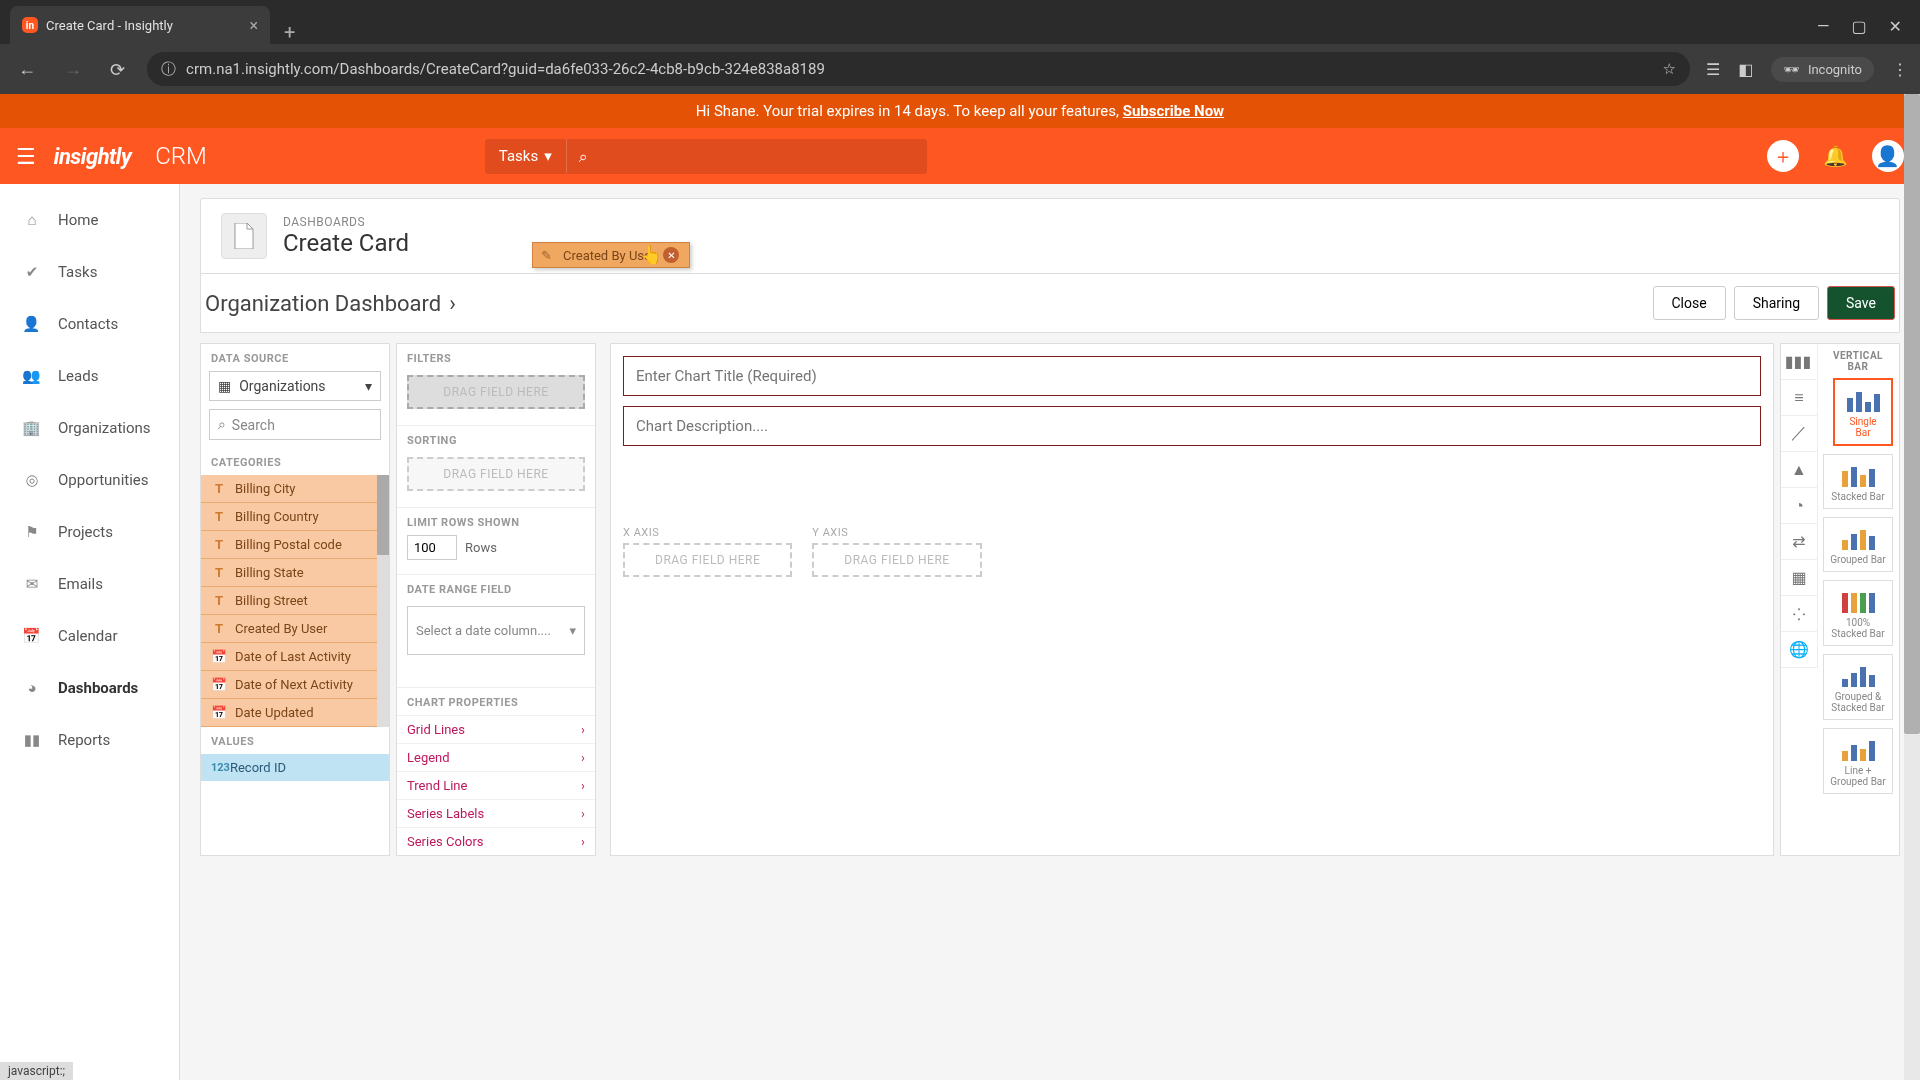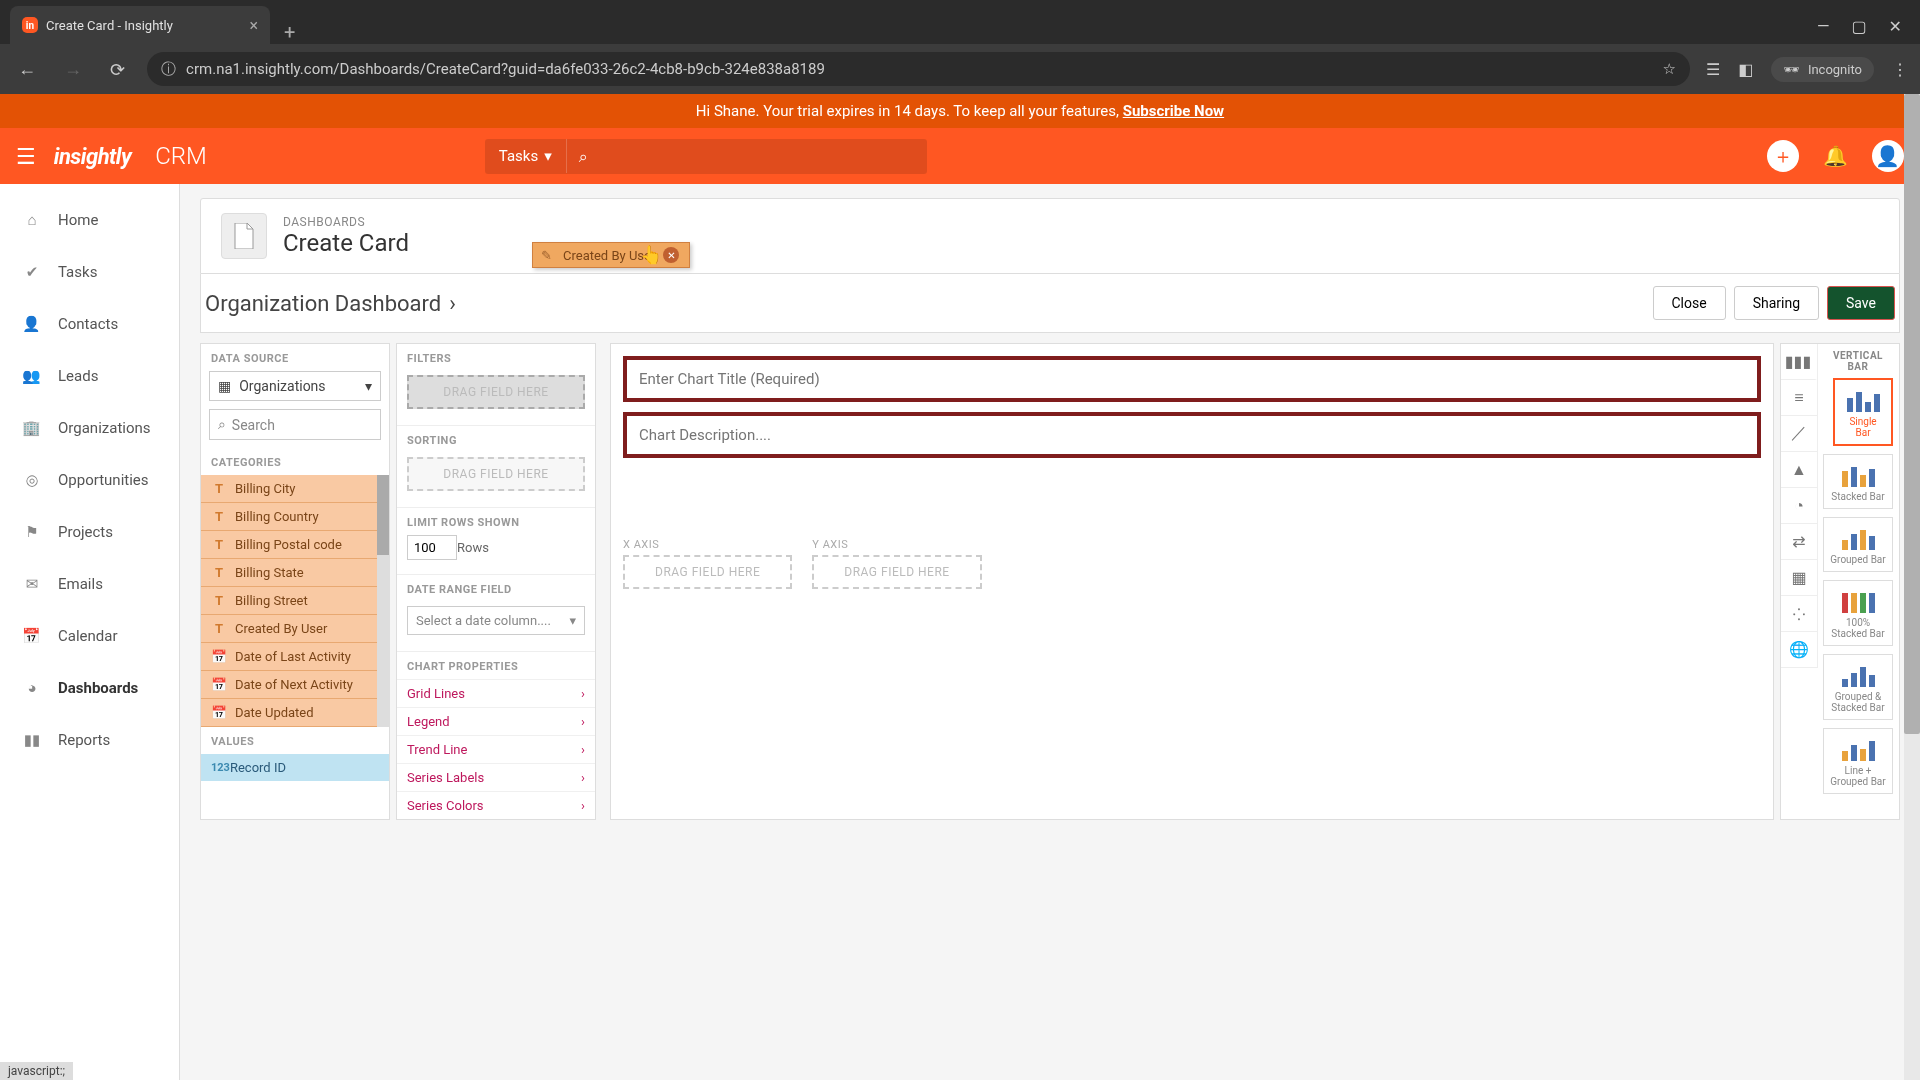--- a/index.html
+++ b/index.html
@@ -68,33 +68,33 @@
 .cat-item .tico { color:#d17a2e; font-weight:bold; width:16px;text-align:center;}
 .cat-item.date .tico { color:#d17a2e;}
 .val-item { background:#bfe3f2; padding:6px 10px; display:flex;align-items:center;gap:0;font-size:13px;color:#2a5a7a;}
 .val-item .tico { color:#3b8ab0; font-size:11px; font-weight:bold;}
 .scroll-ind { position:absolute; right:0; top:0; width:12px; background:#ddd; height:100%;}
 .scroll-thumb { background:#aaa; width:12px; height:80px; position:absolute; top:0;}
 
 .drop-zone { border:2px dashed #ccc; background:#f7f7f7; color:#bbb; font-size:12px; text-align:center; padding:8px; margin:4px 10px 10px; letter-spacing:0.5px;}
 .drop-zone.active { border-color:#aaa; background:#ddd;}
 .sec-box { border-bottom:1px solid #eee; padding-bottom:6px;}
-.limit-row { display:flex; align-items:center; padding:0 10px 8px; font-size:13px; color:#666;}
+.limit-row { display:flex; align-items:center; gap:8px; padding:0 10px 8px; font-size:13px; color:#666;}
 .limit-row input { width:50px; border:1px solid #ccc; padding:4px 6px; font-size:13px;}
-.date-select { margin:4px 10px 10px; border:1px solid #ccc; padding:6px 8px; font-size:13px;color:#888;display:flex;justify-content:space-between;align-items:center;}
+.date-select { margin:4px 10px 26px; border:1px solid #ccc; padding:16px 8px; font-size:13px;color:#888;display:flex;justify-content:space-between;align-items:center;}
 .prop-item { padding:6px 10px; font-size:13px; color:#be185d; display:flex;justify-content:space-between;align-items:center;border-top:1px solid #f0f0f0;}
 
 
 .drag-chip { position:absolute; left:352px; top:380px; background:#f0a860; border:1px solid #d08040; padding:4px 10px 4px 30px; font-size:13px; color:#7a4518; display:flex;align-items:center;gap:8px; box-shadow:2px 2px 4px rgba(0,0,0,0.2); z-index:50;}
 .drag-chip .close-x { background:#c06030; color:#fff; border-radius:50%; width:16px;height:16px;display:flex;align-items:center;justify-content:center;font-size:10px;}
 .drag-chip .pen { position:absolute;left:8px;color:#a0622e;}
 .cursor { position:absolute; left:460px; top:382px; z-index:60; font-size:18px;}
 
 .chart-area { padding:12px;}
-.chart-input { width:100%; border:4px solid #7f1d1d; padding:10px 12px; font-size:15px; margin-bottom:10px; color:#888;}
+.chart-input { width:100%; border:1px solid #7f1d1d; padding:10px 12px; font-size:15px; margin-bottom:10px; color:#888;}
 .chart-input.title-in { position:relative;}
 .red-corner { position:absolute; right:13px; top:13px; width:0;height:0;border-style:solid;border-width:0 16px 16px 0;border-color:transparent #d9534f transparent transparent;}
 .axes-row { display:flex; gap:20px; margin-top:70px;}
 .axis-box { }
 .axis-lbl { font-size:11px; color:#aaa; letter-spacing:0.5px; margin-bottom:4px;}
 .axis-drop { border:2px dashed #ccc; color:#bbb; font-size:12px; padding:8px 30px; letter-spacing:0.5px;}
 
 .type-col { border-left:1px solid #ddd; padding:0;}
 .type-tabs { display:flex; flex-direction:column; border-right:1px solid #eee; float:left;}
 .type-tab { width:36px; height:36px; display:flex;align-items:center;justify-content:center;border-bottom:1px solid #eee;color:#777;cursor:pointer;}

